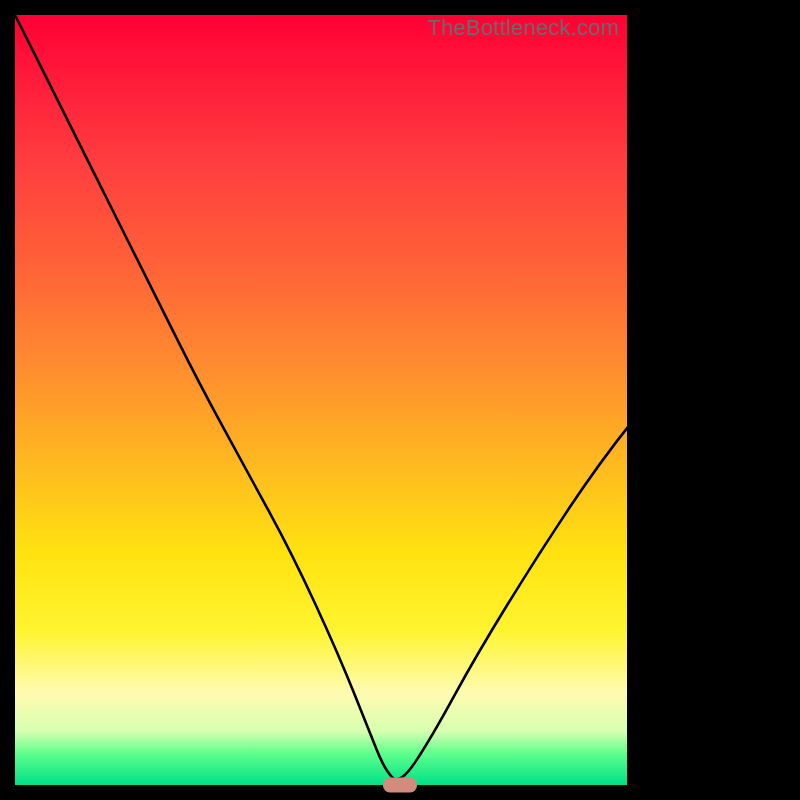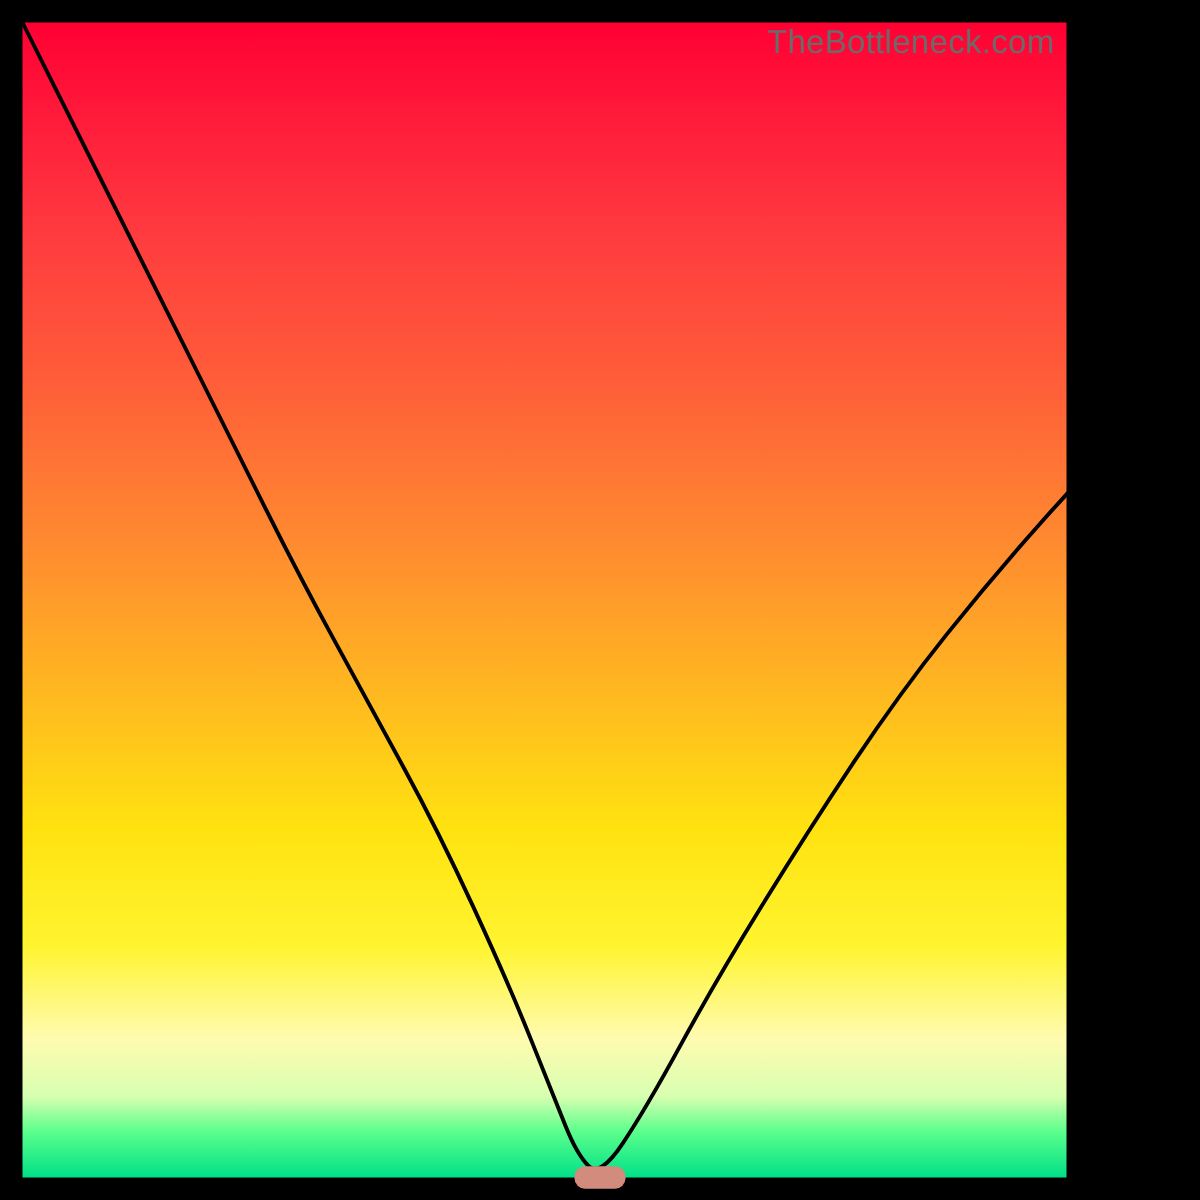--- a/index.html
+++ b/index.html
@@ -14,21 +14,21 @@
   .frame {
     position: relative;
     width: 800px;
     height: 800px;
     background: #000;
   }
   .plot {
     position: absolute;
     left: 15px;
     top: 15px;
-    width: 696px;
+    width: 612px;
     height: 770px;
     
     background: linear-gradient(
       to bottom,
       #ff0033 0%,
       #ff1a3a 8%,
       #ff3a3f 18%,
       #ff6038 32%,
       #ff8a30 45%,
       #ffb820 58%,

